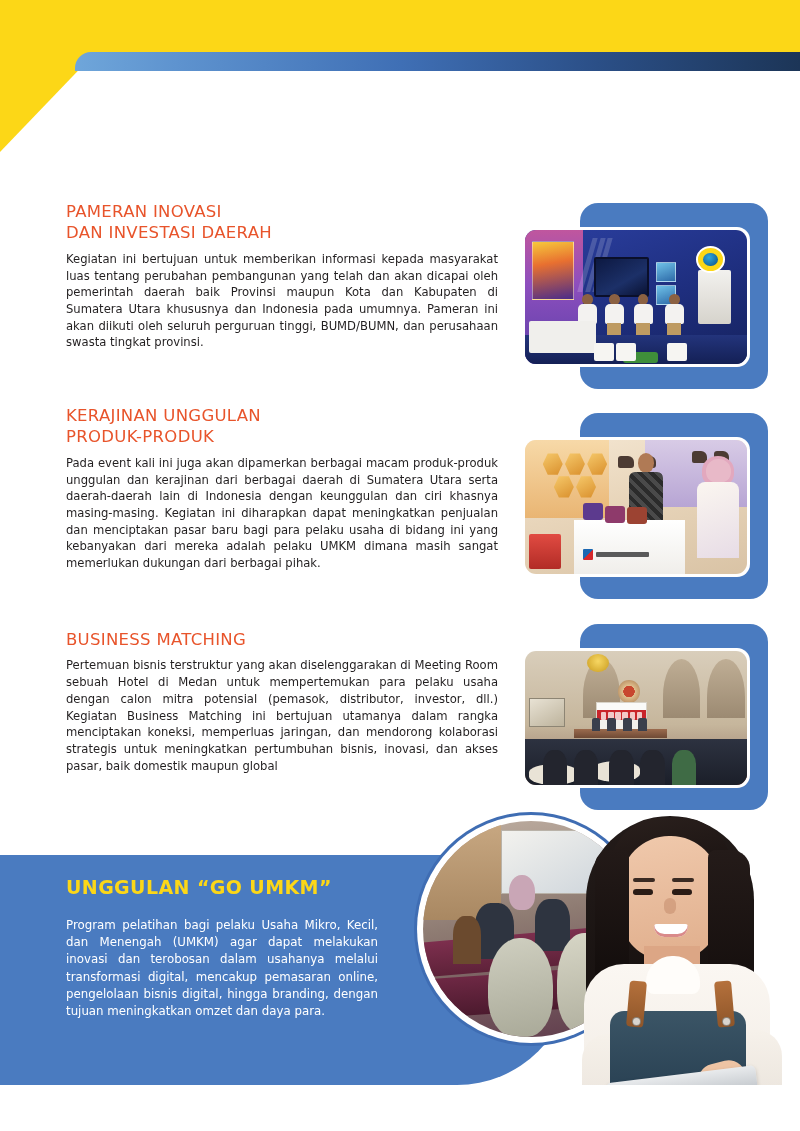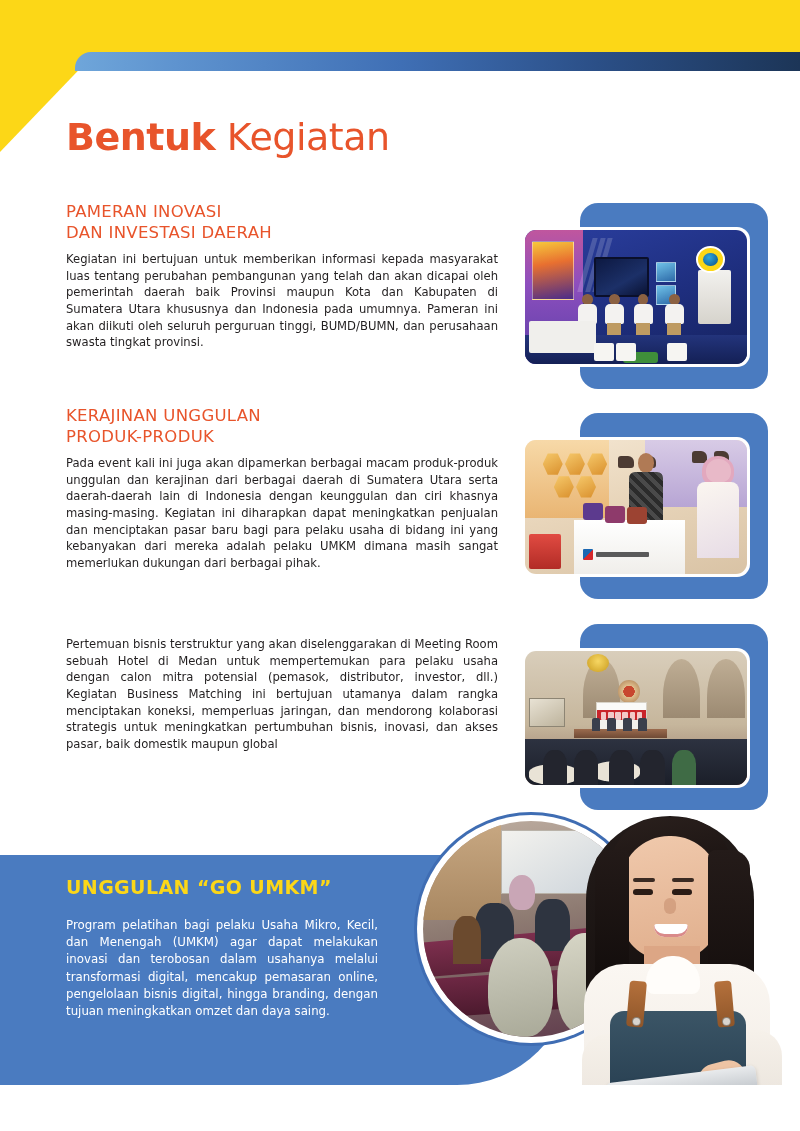--- a/index.html
+++ b/index.html
@@ -335,39 +335,41 @@
 </style>
 </head>
 <body>
 
 <div class="page">
 
   <div class="hdr-yellow"></div>
   <div class="hdr-yellow-corner"></div>
   <div class="hdr-bar"></div>
 
-  <div class="title"><span class="t-bold">Bentuk</span><span class="t-light"> Kegiatan</span></div>
 
   <div class="sec" id="sec-1">
     <div class="sec-head">
       <div>PAMERAN INOVASI</div>
       <div>DAN INVESTASI DAERAH</div>
     </div>
     <div class="sec-body">Kegiatan ini bertujuan untuk memberikan informasi kepada masyarakat luas tentang perubahan pembangunan yang telah dan akan dicapai oleh pemerintah daerah baik Provinsi maupun Kota dan Kabupaten di Sumatera Utara khususnya dan Indonesia pada umumnya. Pameran ini akan diikuti oleh seluruh perguruan tinggi, BUMD/BUMN, dan perusahaan swasta tingkat provinsi.</div>
   </div>
 
   <div class="sec" id="sec-2">
     <div class="sec-head">
       <div>KERAJINAN UNGGULAN</div>
       <div>PRODUK-PRODUK</div>
     </div>
     <div class="sec-body">Pada event kali ini juga akan dipamerkan berbagai macam produk-produk unggulan dan kerajinan dari berbagai daerah di Sumatera Utara serta daerah-daerah lain di Indonesia dengan keunggulan dan ciri khasnya masing-masing. Kegiatan ini diharapkan dapat meningkatkan penjualan dan menciptakan pasar baru bagi para pelaku usaha di bidang ini yang kebanyakan dari mereka adalah pelaku UMKM dimana masih sangat memerlukan dukungan dari berbagai pihak.</div>
   </div>
 
   <div class="sec" id="sec-3">
+    <div class="sec-head">
+      <div>BUSINESS MATCHING</div>
+    </div>
     <div class="sec-body">Pertemuan bisnis terstruktur yang akan diselenggarakan di Meeting Room sebuah Hotel di Medan untuk mempertemukan para pelaku usaha dengan calon mitra potensial (pemasok, distributor, investor, dll.) Kegiatan Business Matching ini bertujuan utamanya dalam rangka menciptakan koneksi, memperluas jaringan, dan mendorong kolaborasi strategis untuk meningkatkan pertumbuhan bisnis, inovasi, dan akses pasar, baik domestik maupun global</div>
   </div>
 
   <div class="photo-card" id="card-1">
     <div class="photo-back"></div>
     <div class="photo-frame">
       <div class="photo-img ph1">
         <div class="wall-l"></div>
         <div class="poster"></div>
         <div class="stripe" style="left:27%"></div>
@@ -480,21 +482,21 @@
         <div class="aud" style="left:22%"></div>
         <div class="aud" style="left:38%"></div>
         <div class="aud" style="left:52%"></div>
         <div class="aud" style="left:66%; background:#3F6B45"></div>
       </div>
     </div>
   </div>
 
   <div class="blue-panel"></div>
   <div class="panel-head">UNGGULAN “GO UMKM”</div>
-  <div class="panel-body">Program pelatihan bagi pelaku Usaha Mikro, Kecil, dan Menengah (UMKM) agar dapat melakukan inovasi dan terobosan dalam usahanya melalui transformasi digital, mencakup pemasaran online, pengelolaan bisnis digital, hingga branding, dengan tujuan meningkatkan omzet dan daya saing.</div>
+  <div class="panel-body">Program pelatihan bagi pelaku Usaha Mikro, Kecil, dan Menengah (UMKM) agar dapat melakukan inovasi dan terobosan dalam usahanya melalui transformasi digital, mencakup pemasaran online, pengelolaan bisnis digital, hingga branding, dengan tujuan meningkatkan omzet dan daya para.</div>
 
   <div class="circle-photo">
     <div class="circle-inner">
       <div class="wall"></div>
       <div class="wallr"></div>
       <div class="proj"></div>
       <div class="tbl"></div>
       <div class="tbl2"></div>
       <div class="btl" style="left:24%; top:50%"></div>
       <div class="btl" style="left:30%; top:52%"></div>

